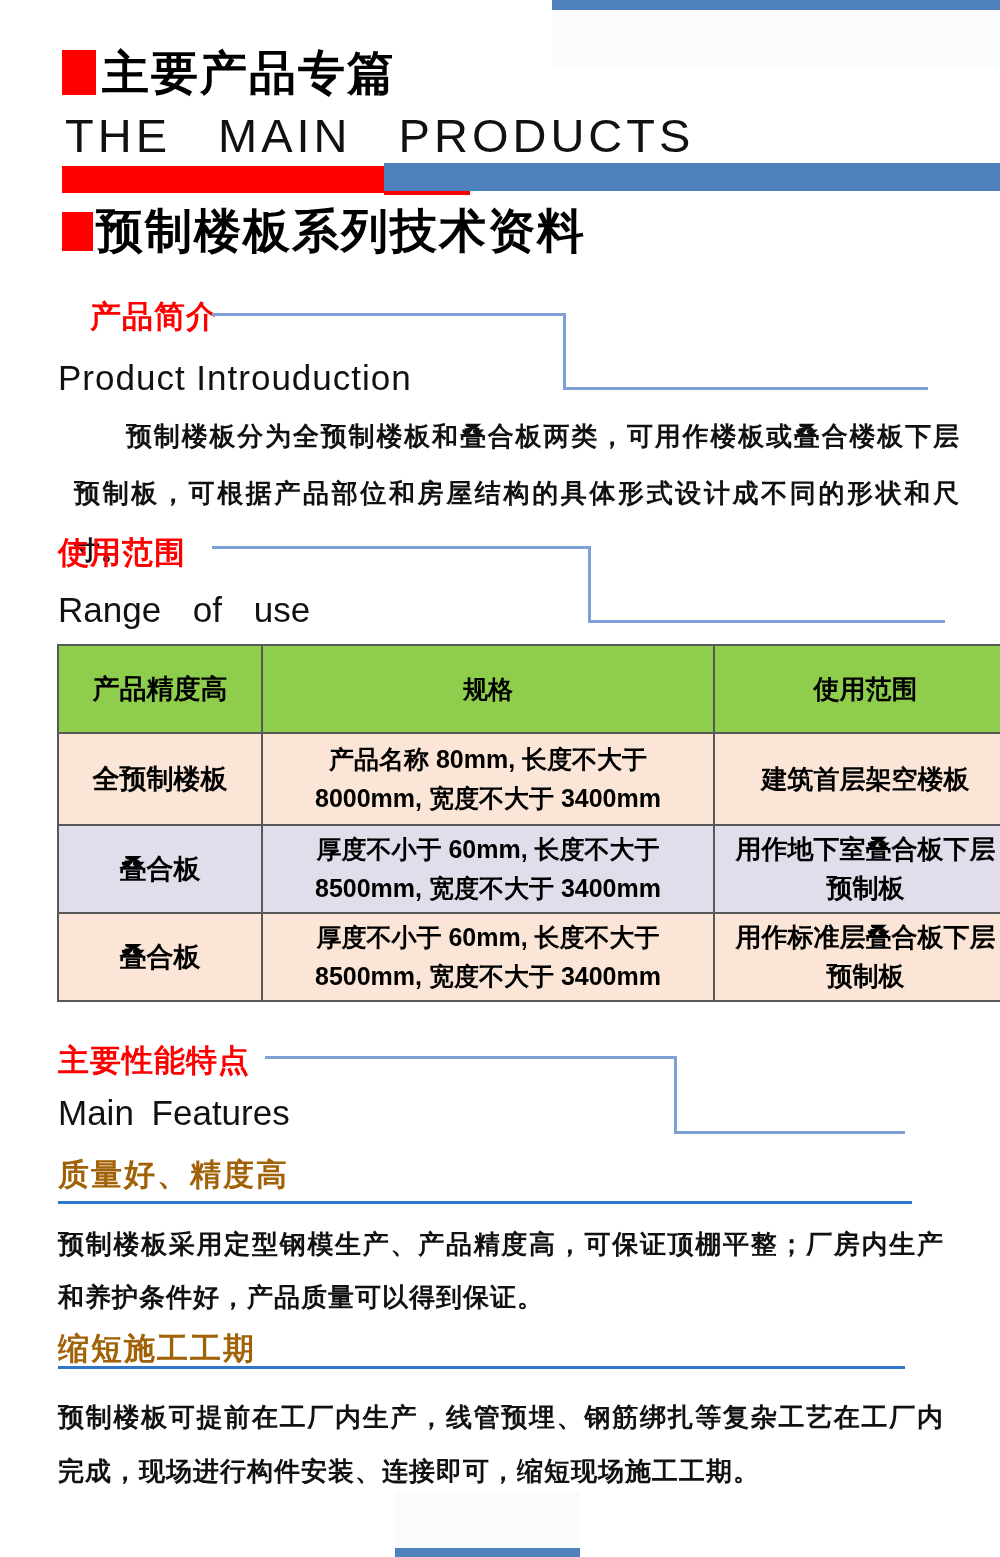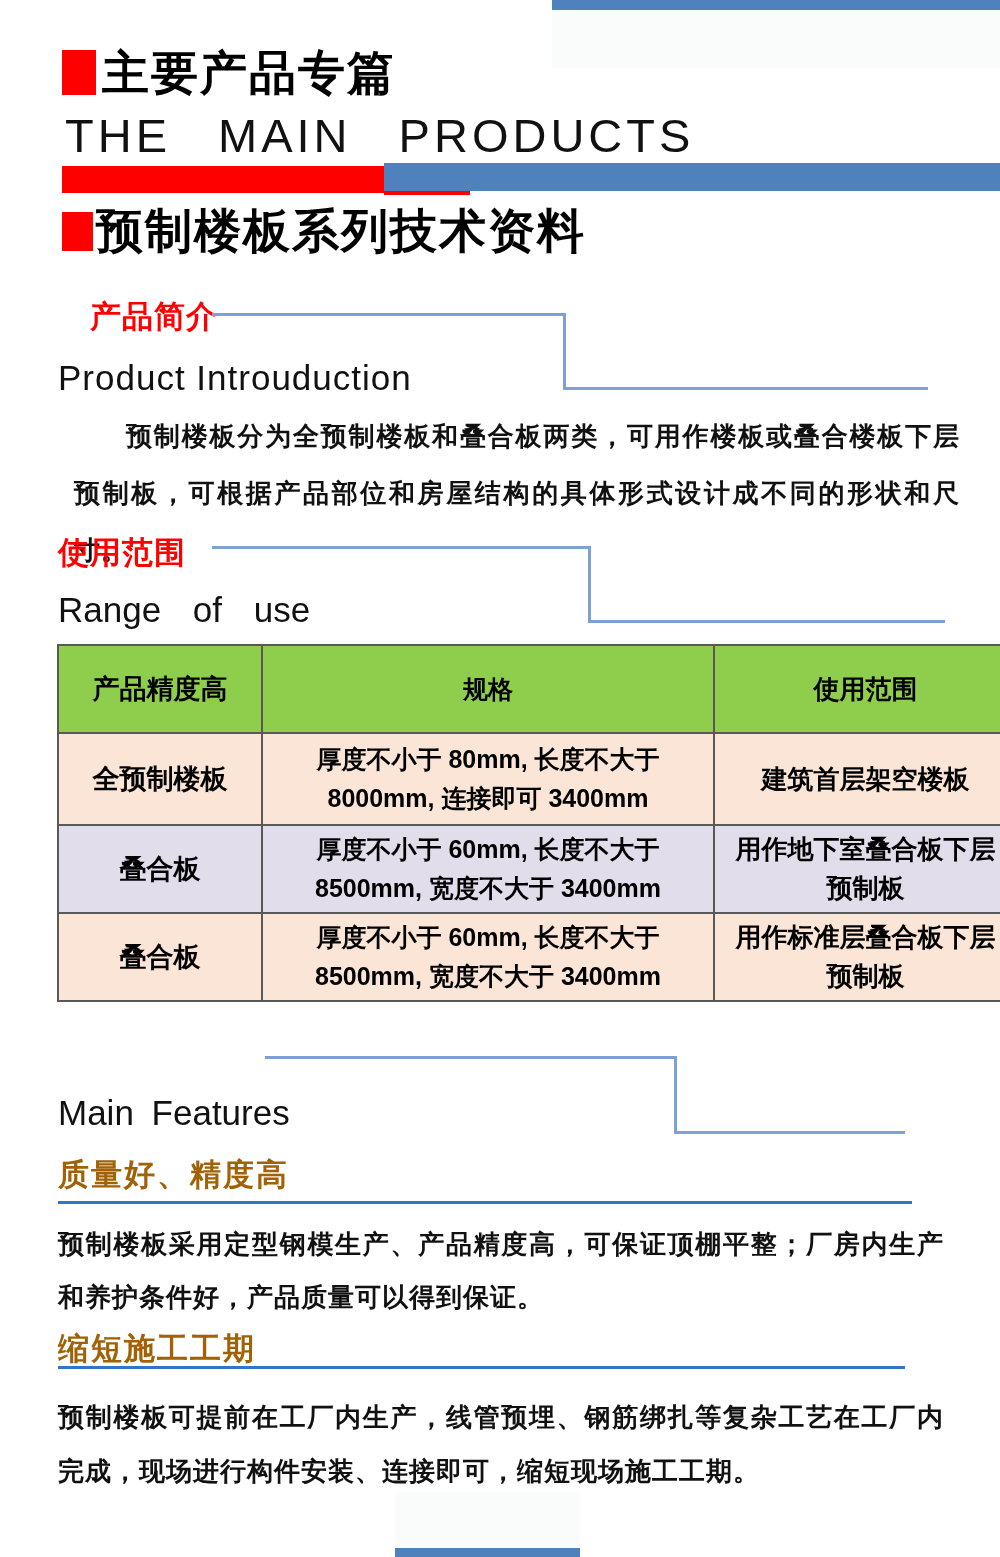--- a/index.html
+++ b/index.html
@@ -95,36 +95,37 @@
 
   <table class="spec-table">
     <tbody>
         <tr>
       <th class="c-name">产品精度高</th>
       <th class="c-spec">规格</th>
       <th class="c-use">使用范围</th>
     </tr>
     <tr class="row-peach r1">
       <td class="c-name">全预制楼板</td>
-      <td class="c-spec">厚度不小于 80mm, 长度不大于 8000mm, 连接即可 3400mm</td>
+      <td class="c-spec">产品名称 80mm, 长度不大于 8000mm, 宽度不大于 3400mm</td>
       <td class="c-use">建筑首层架空楼板</td>
     </tr>
     <tr class="row-lav r2">
       <td class="c-name">叠合板</td>
       <td class="c-spec">厚度不小于 60mm, 长度不大于 8500mm, 宽度不大于 3400mm</td>
       <td class="c-use">用作地下室叠合板下层预制板</td>
     </tr>
     <tr class="row-peach r3">
       <td class="c-name">叠合板</td>
       <td class="c-spec">厚度不小于 60mm, 长度不大于 8500mm, 宽度不大于 3400mm</td>
       <td class="c-use">用作标准层叠合板下层预制板</td>
     </tr>
   </tbody>
     </table>
 
+  <div class="abs sec-head" style="left:58px;top:1040px;">主要性能特点</div>
   <div class="abs conn" style="left:265px;top:1056px;width:412px;height:3px;"></div>
   <div class="abs conn" style="left:674px;top:1056px;width:3px;height:78px;"></div>
   <div class="abs conn" style="left:674px;top:1131px;width:231px;height:3px;"></div>
   <div class="abs sec-en" style="left:58px;top:1093px;word-spacing:8px;text-align:right;">Main Features</div>
 
   <div class="abs feat-title" style="left:58px;top:1154px;">质量好、精度高</div>
   <div class="abs feat-rule" style="left:58px;top:1201px;width:854px;"></div>
   <div class="abs body-par" style="left:58px;top:1218px;line-height:53px;">预制楼板采用定型钢模生产、产品精度高，可保证顶棚平整；厂房内生产和养护条件好，产品质量可以得到保证。</div>
 
   <div class="abs feat-title" style="left:58px;top:1328px;">缩短施工工期</div>

